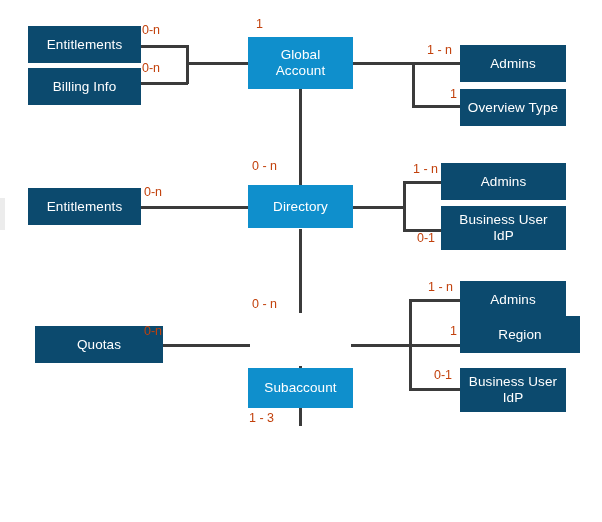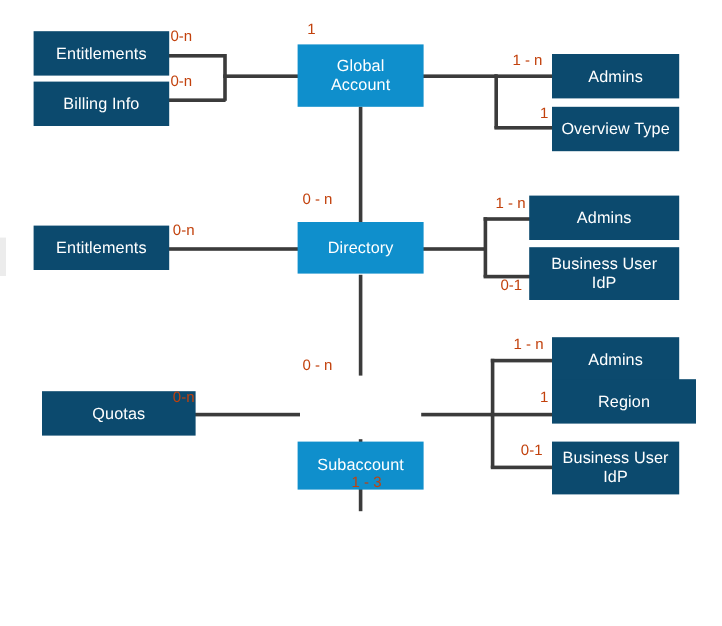--- a/index.html
+++ b/index.html
@@ -191,16 +191,16 @@
 IdP</span>
   </div>
 
   <div class="card" style="left:252px; top:298px;">0 - n</div>
   <div class="card" style="left:144px; top:325px;">0-n</div>
   <div class="card" style="left:428px; top:281px;">1 - n</div>
   <div class="card" style="left:450px; top:325px;">1</div>
   <div class="card" style="left:434px; top:369px;">0-1</div>
 
 
-  <div class="card" style="left:249px; top:396px;margin-left:44px;">1 - 3</div>
+  <div class="card" style="left:249px; top:412px;">1 - 3</div>
 
 
 </div>
 
 </body></html>

